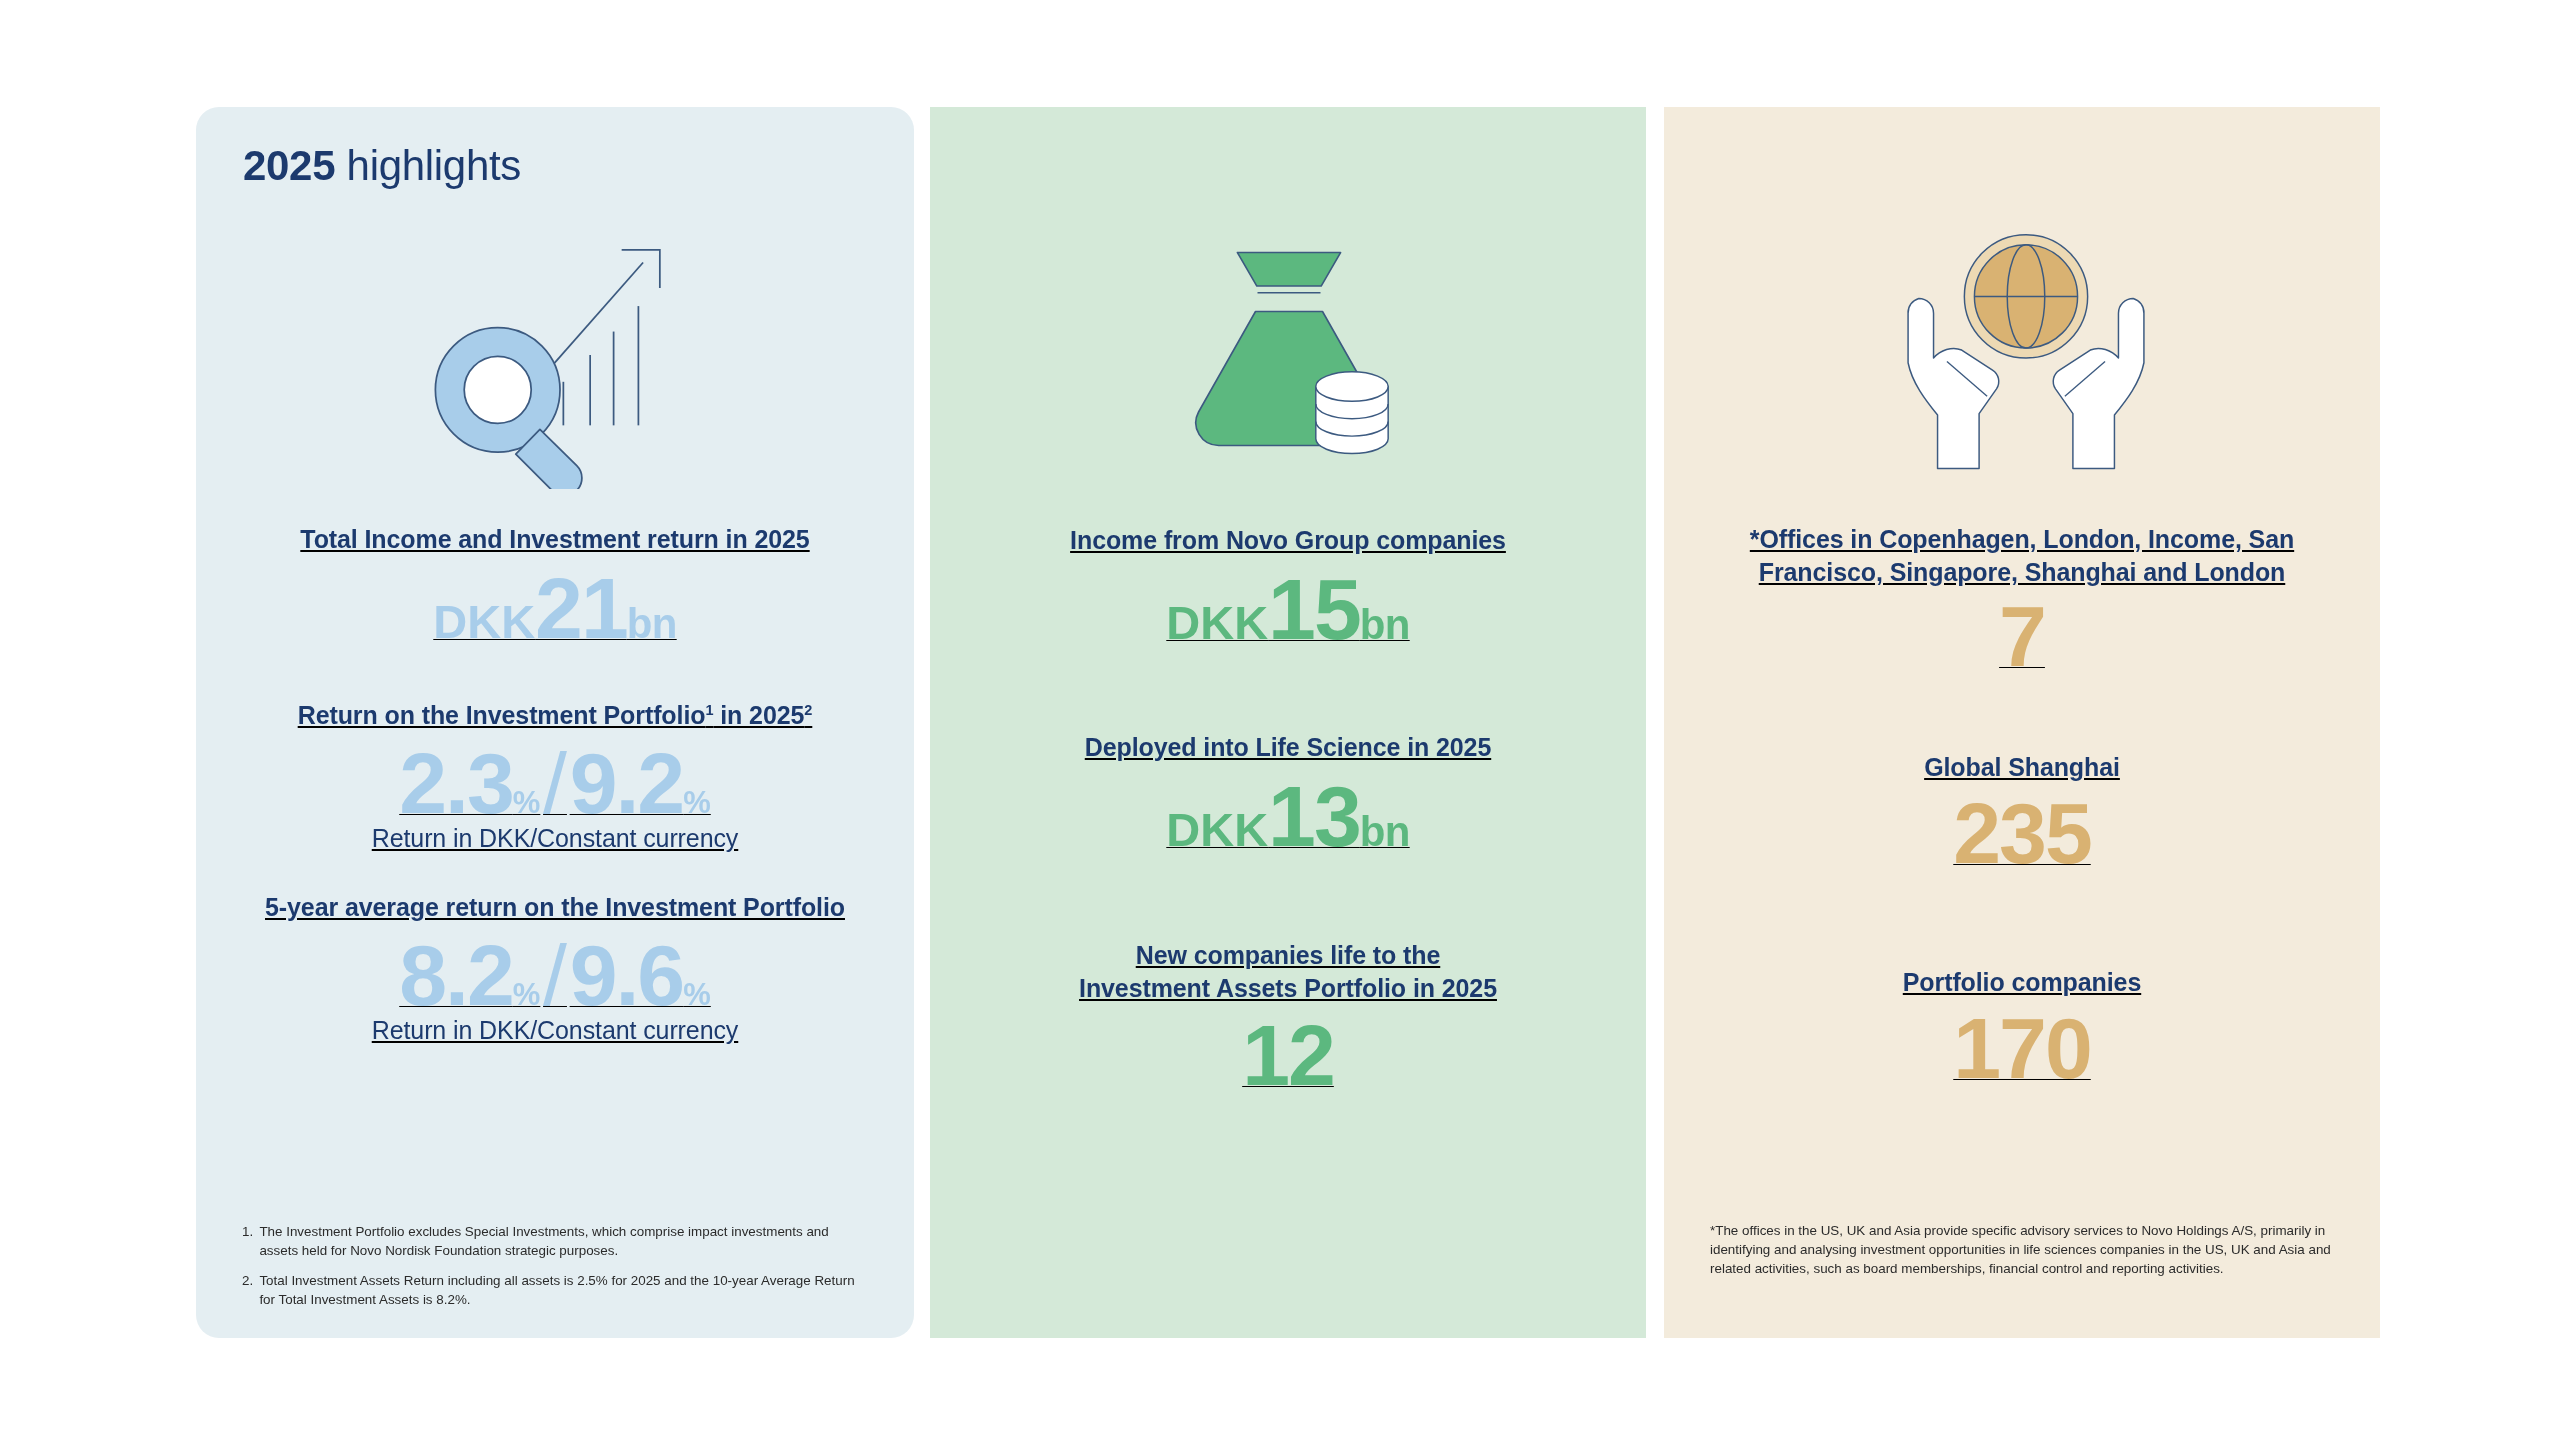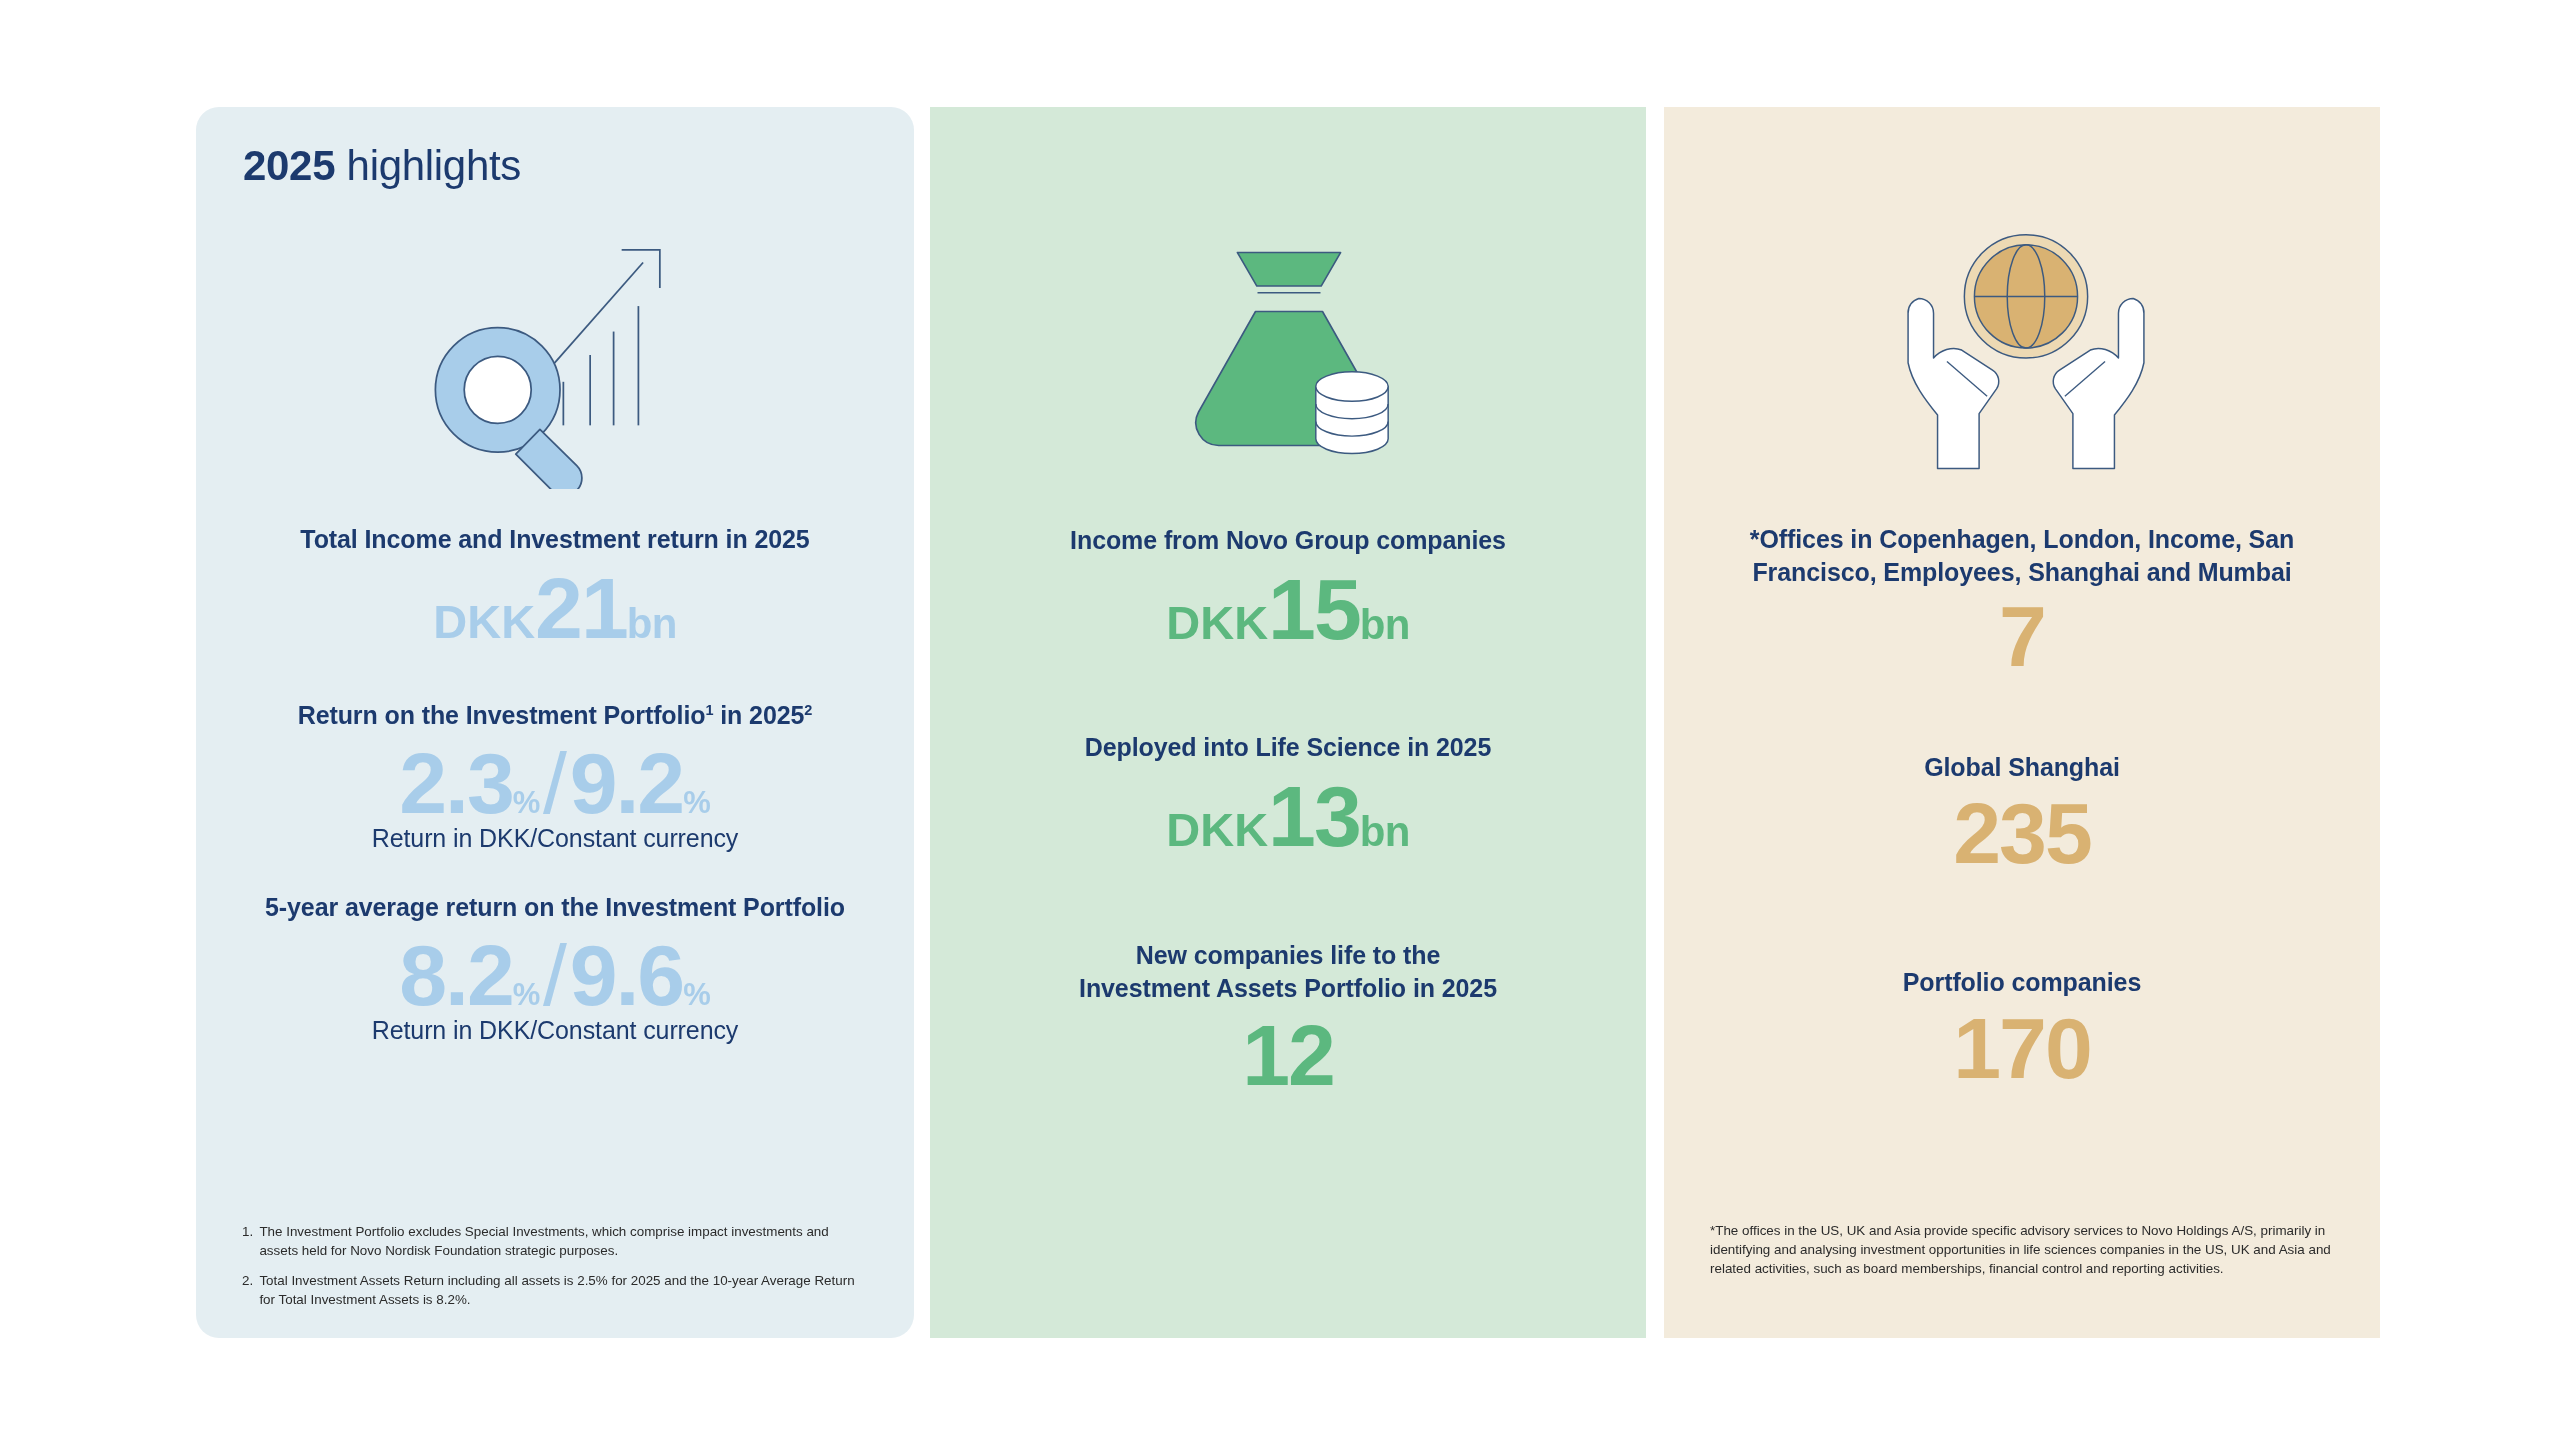--- a/index.html
+++ b/index.html
@@ -38,21 +38,21 @@
   .heading .hl { font-weight: 400; }
 
   
   .icon-wrap { position: absolute; }
   #icon-blue  { left: 221px; top: 114px; width: 282px; height: 268px; }
   #icon-green { left: 218px; top: 104px; width: 282px; height: 268px; }
   #icon-sand  { left: 221px; top: 107px; width: 282px; height: 268px; }
   .icon-wrap svg { width: 100%; height: 100%; display: block; }
 
   
-  .stat { position: absolute; width: 100%; text-align: center; padding: 0 27px; }
+  .stat { position: absolute; width: 100%; text-align: center; padding: 0 27px; text-decoration: underline; }
 
   .stat-label {
     font-size: 25px;
     font-weight: 700;
     color: #1c3a6e;
     line-height: 1.3;
     letter-spacing: -0.1px;
   }
   .stat-label sup { font-size: 0.58em; vertical-align: super; line-height: 0; }
 
@@ -247,21 +247,21 @@
                  c-10 -12 -28 -18 -42 -12 l-46 30 a20 20 0 0 0 -6 28
                  L280 298 L280 380 L342 380 L342 300
                  C360 278 380 252 386 222 L386 148 a22 22 0 0 0 -16 -22 Z" fill="#ffffff" stroke="#3c5a80" stroke-width="2.2" stroke-linejoin="round"></path>
         <path d="M328 220 L268 272" fill="none" stroke="#3c5a80" stroke-width="2"></path>
       </svg>
     </div>
 
     <div class="stat" style="top:416px">
       <div class="stat-label">
         <div>*Offices in Copenhagen, London, Income, San</div>
-        <div>Francisco, Employees, Shanghai and Mumbai</div>
+        <div>Francisco, Singapore, Shanghai and London</div>
       </div>
       <div class="stat-value sand-val" style="margin-top:5.4px">
         <span class="big">7</span>
       </div>
     </div>
 
     <div class="stat" style="top:644px">
       <div class="stat-label">Global Shanghai</div>
       <div class="stat-value sand-val" style="margin-top:6.7px">
         <span class="big">235</span>

